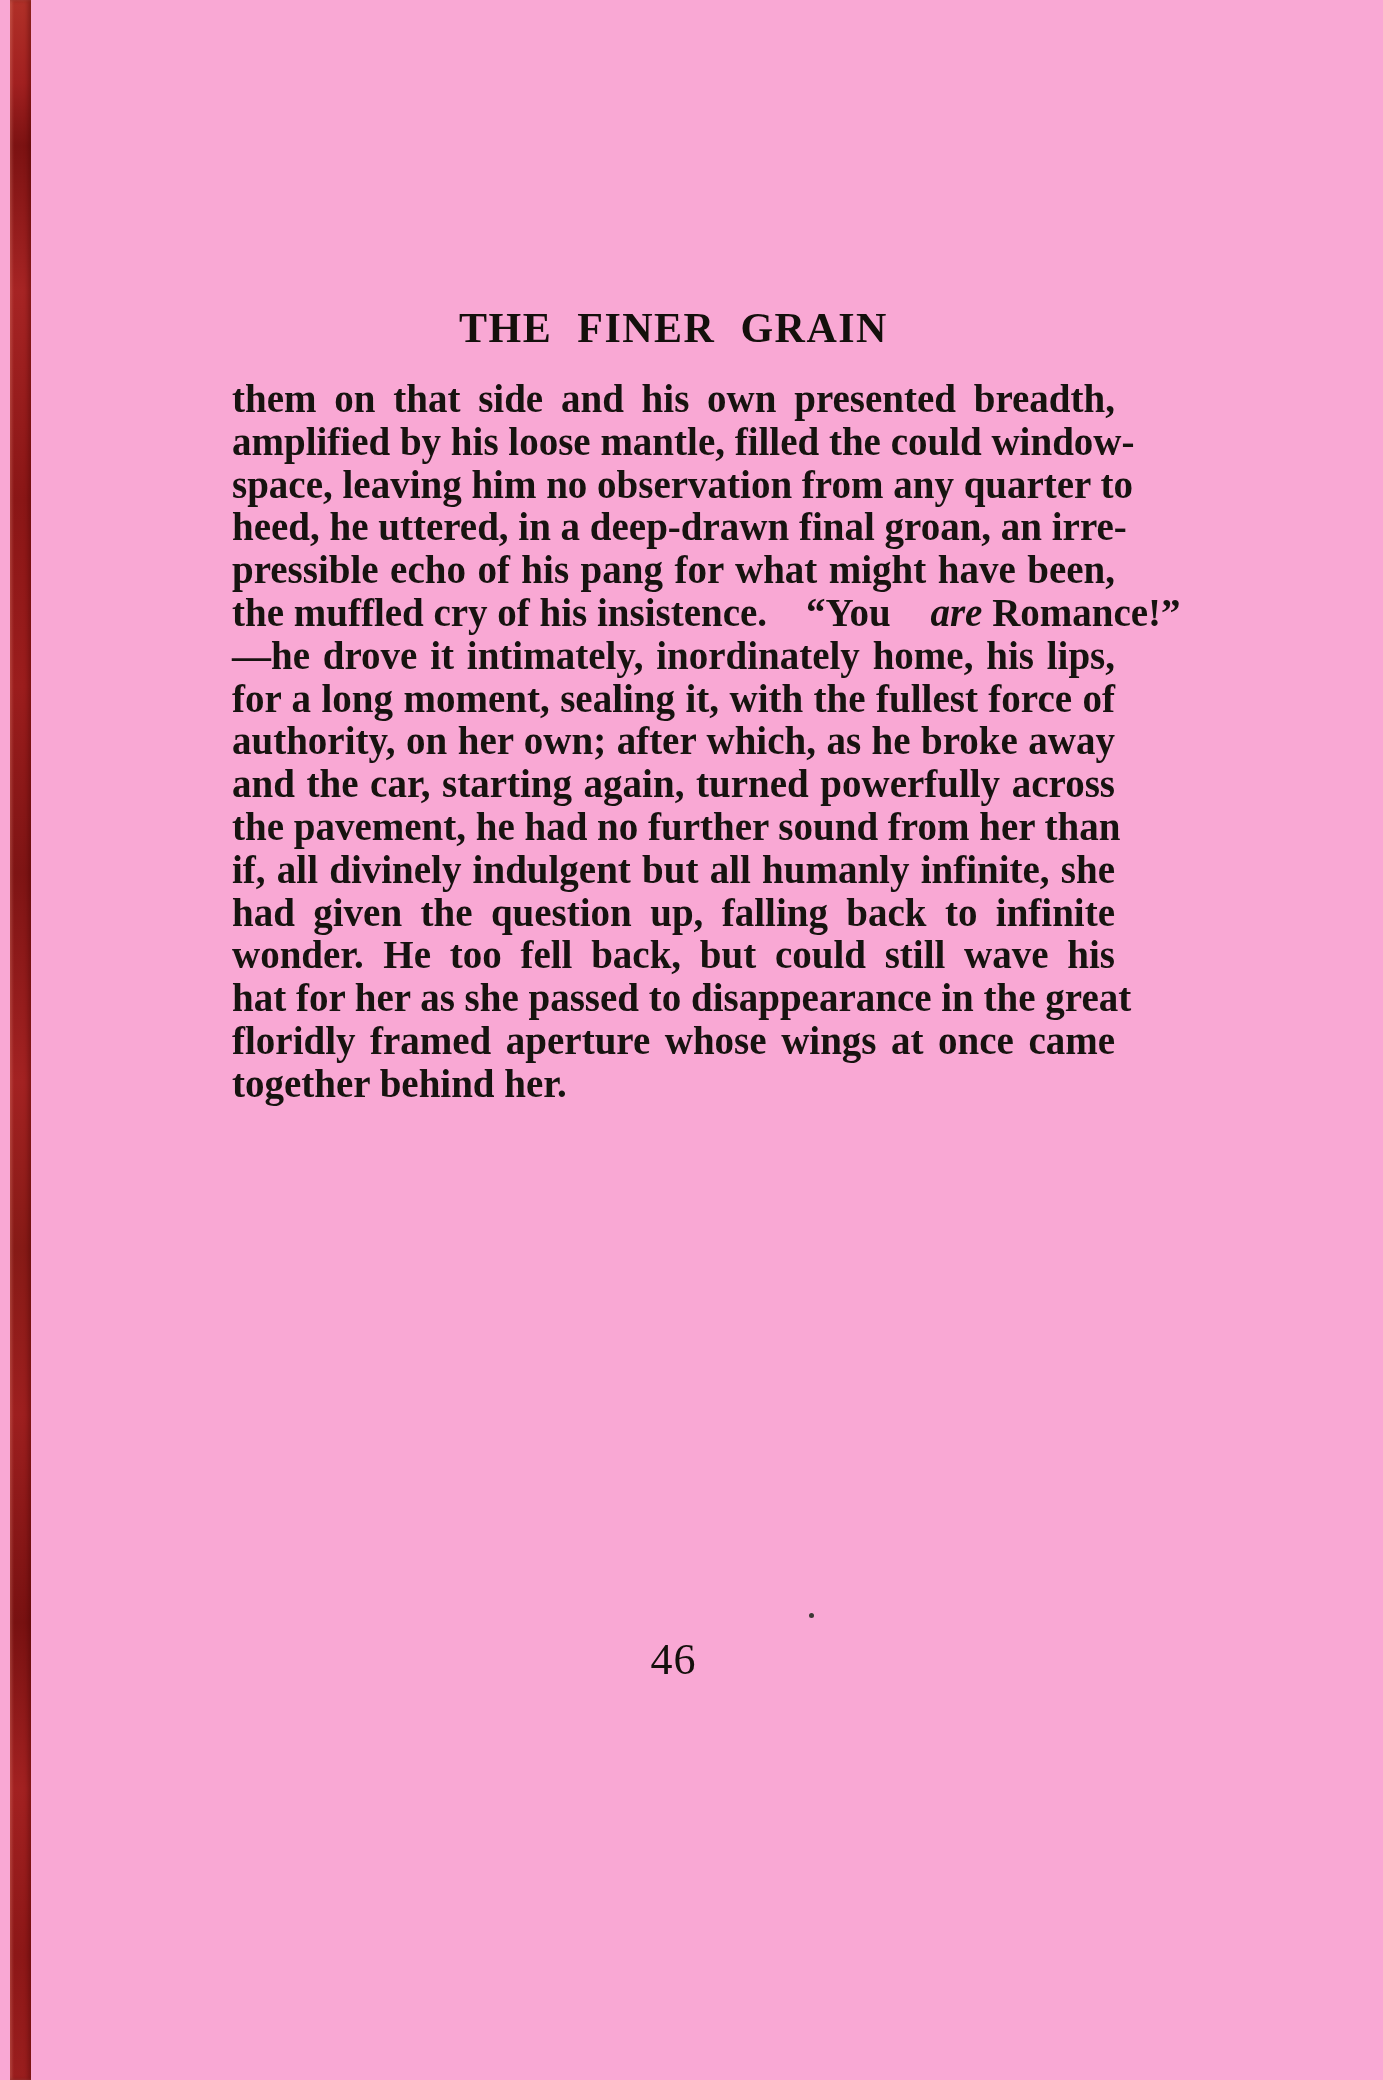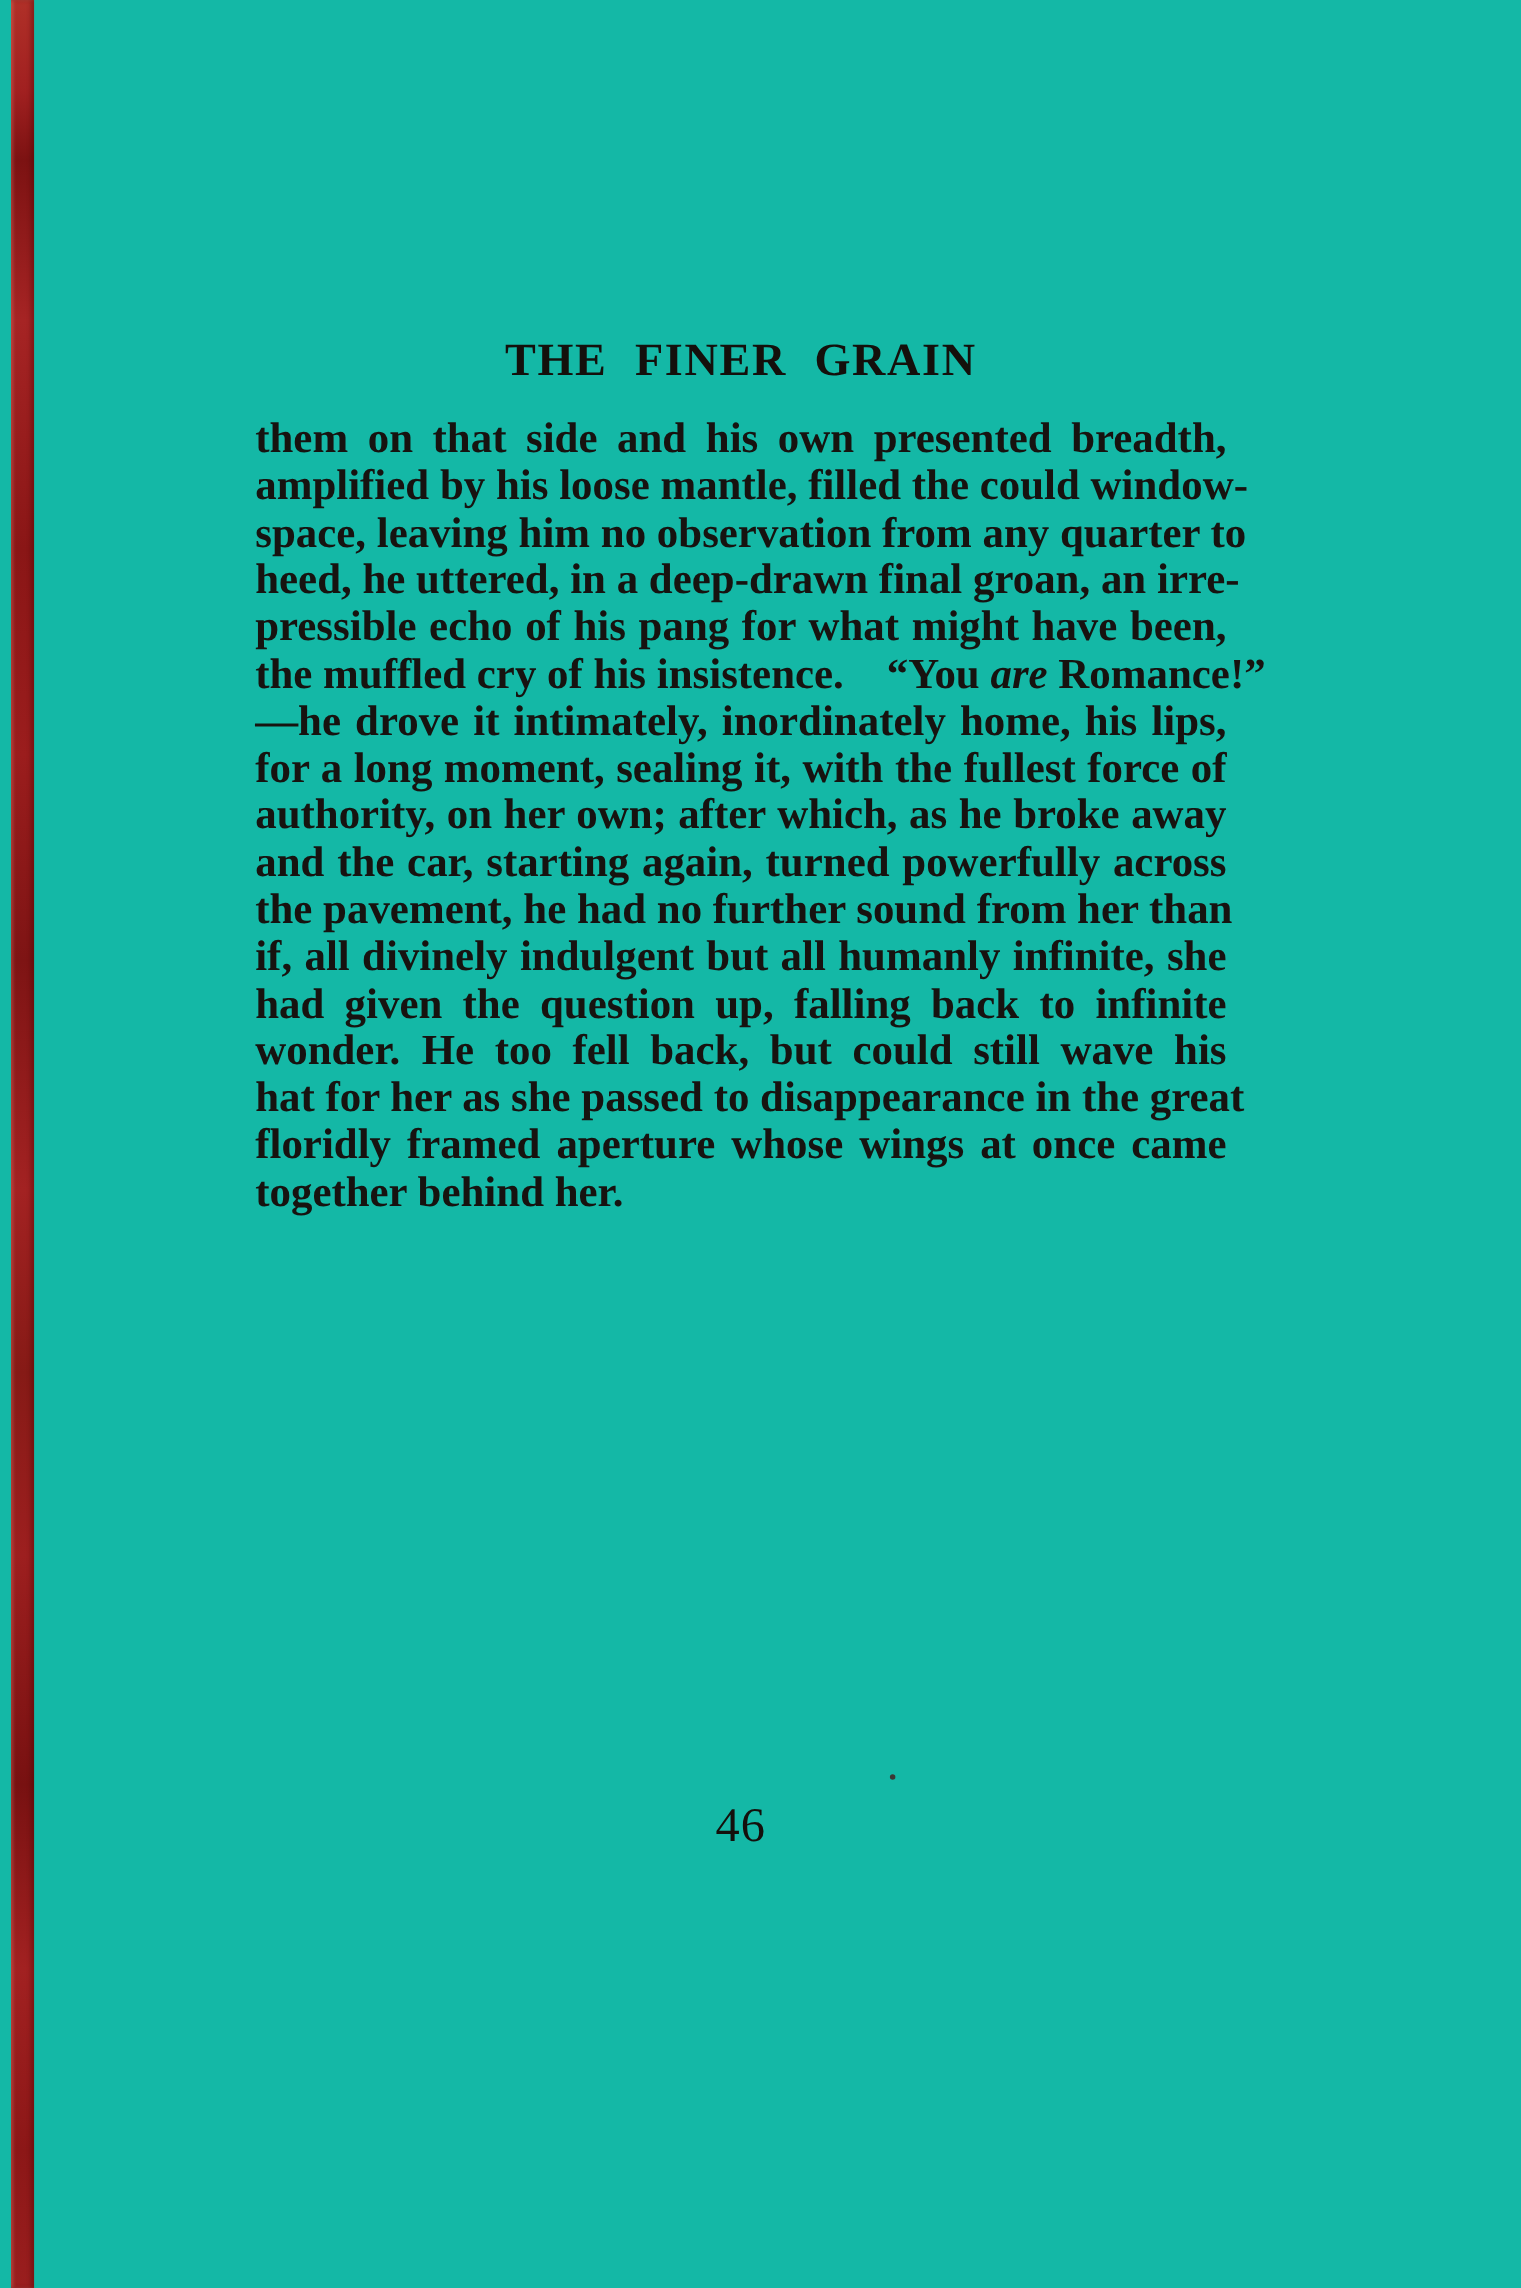--- a/index.html
+++ b/index.html
@@ -63,21 +63,21 @@
     height: 42.8px;
     white-space: nowrap;
     text-align: justify;
     text-align-last: justify;
     text-justify: inter-word;
     font-weight: bold;
   }
   .line.last {
     text-align-last: left;
   }
-  .line i { font-style: italic; }
+  .line i { font-style: italic; margin-left: 30px; }
   .folio {
     position: absolute;
     left: 232px;
     width: 883px;
     top: 1634px;
     text-align: center;
     font-size: 44px;
     color: #14100c;
     letter-spacing: 1px;
   }
@@ -87,21 +87,21 @@
     top: 1613px;
     width: 5px;
     height: 5px;
     border-radius: 50%;
     background: #3c3834;
   }
 </style>
 </head>
 <body>
 
-<div class="scan" style="background: #14b8a6;">
+<div class="scan" style="background: #f9a8d4;">
   <div class="binding"></div>
   <div class="title">THE FINER GRAIN</div>
   <div class="body-block" style="color: rgb(23, 19, 16);">
       <div class="line"><span>them on that side and his own presented breadth,</span></div>
       <div class="line"><span>amplified by his loose mantle, filled the could window-</span></div>
       <div class="line"><span>space, leaving him no observation from any quarter to</span></div>
       <div class="line"><span>heed, he uttered, in a deep-drawn final groan, an irre-</span></div>
       <div class="line"><span>pressible echo of his pang for what might have been,</span></div>
       <div class="line"><span>the muffled cry of his insistence. “You </span><i>are</i><span> Romance!”</span></div>
       <div class="line"><span>—he drove it intimately, inordinately home, his lips,</span></div>

